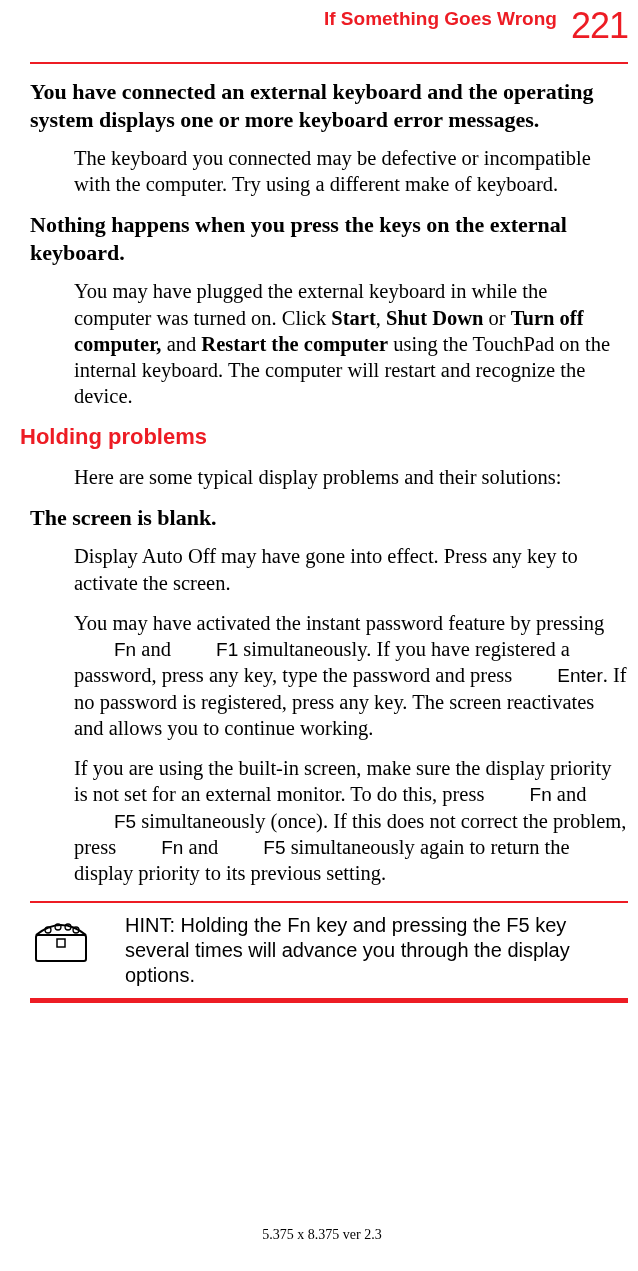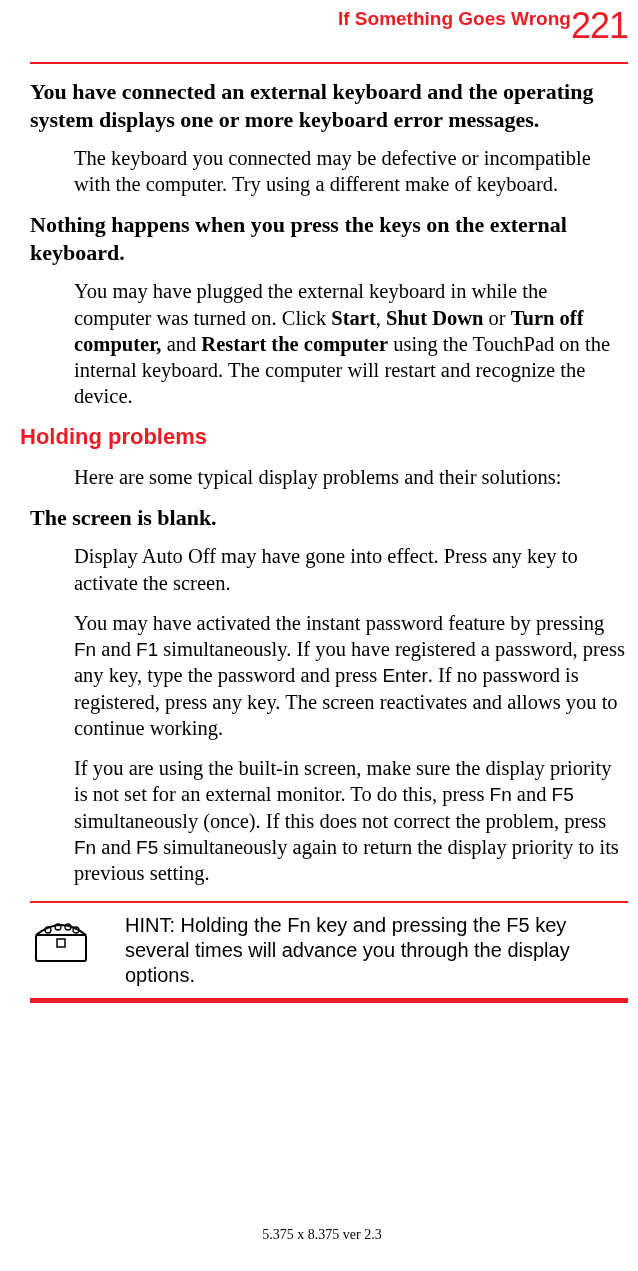--- a/index.html
+++ b/index.html
@@ -9,20 +9,21 @@
     background: #fff;
     font-family: Georgia, 'Times New Roman', serif;
     color: #000;
     position: relative;
     padding: 8px 10px 0 30px;
   }
   .header {
     display: flex;
     justify-content: flex-end;
     align-items: flex-start;
+    gap: 14px;
     margin-bottom: 18px;
   }
   .header-text { text-align: right; }
   .chapter-title {
     font-family: Arial, Helvetica, sans-serif;
     font-weight: bold;
     font-size: 19px;
     color: #ed1c24;
     line-height: 1.15;
   }
@@ -62,20 +63,21 @@
     font-family: Arial, Helvetica, sans-serif;
     font-weight: bold;
     font-size: 22px;
     color: #ed1c24;
     margin: 10px 0 14px -10px;
   }
   .bold { font-weight: bold; }
   .keycap {
     font-family: Arial, Helvetica, sans-serif;
     font-size: 19px;
+    margin-left: 40px;
   }
   .hint-block { margin-top: 8px; }
   .hint-rule-top {
     border: none;
     border-top: 2px solid #ed1c24;
     margin: 0 0 10px 0;
   }
   .hint-rule-bottom {
     border: none;
     border-top: 5px solid #ed1c24;

